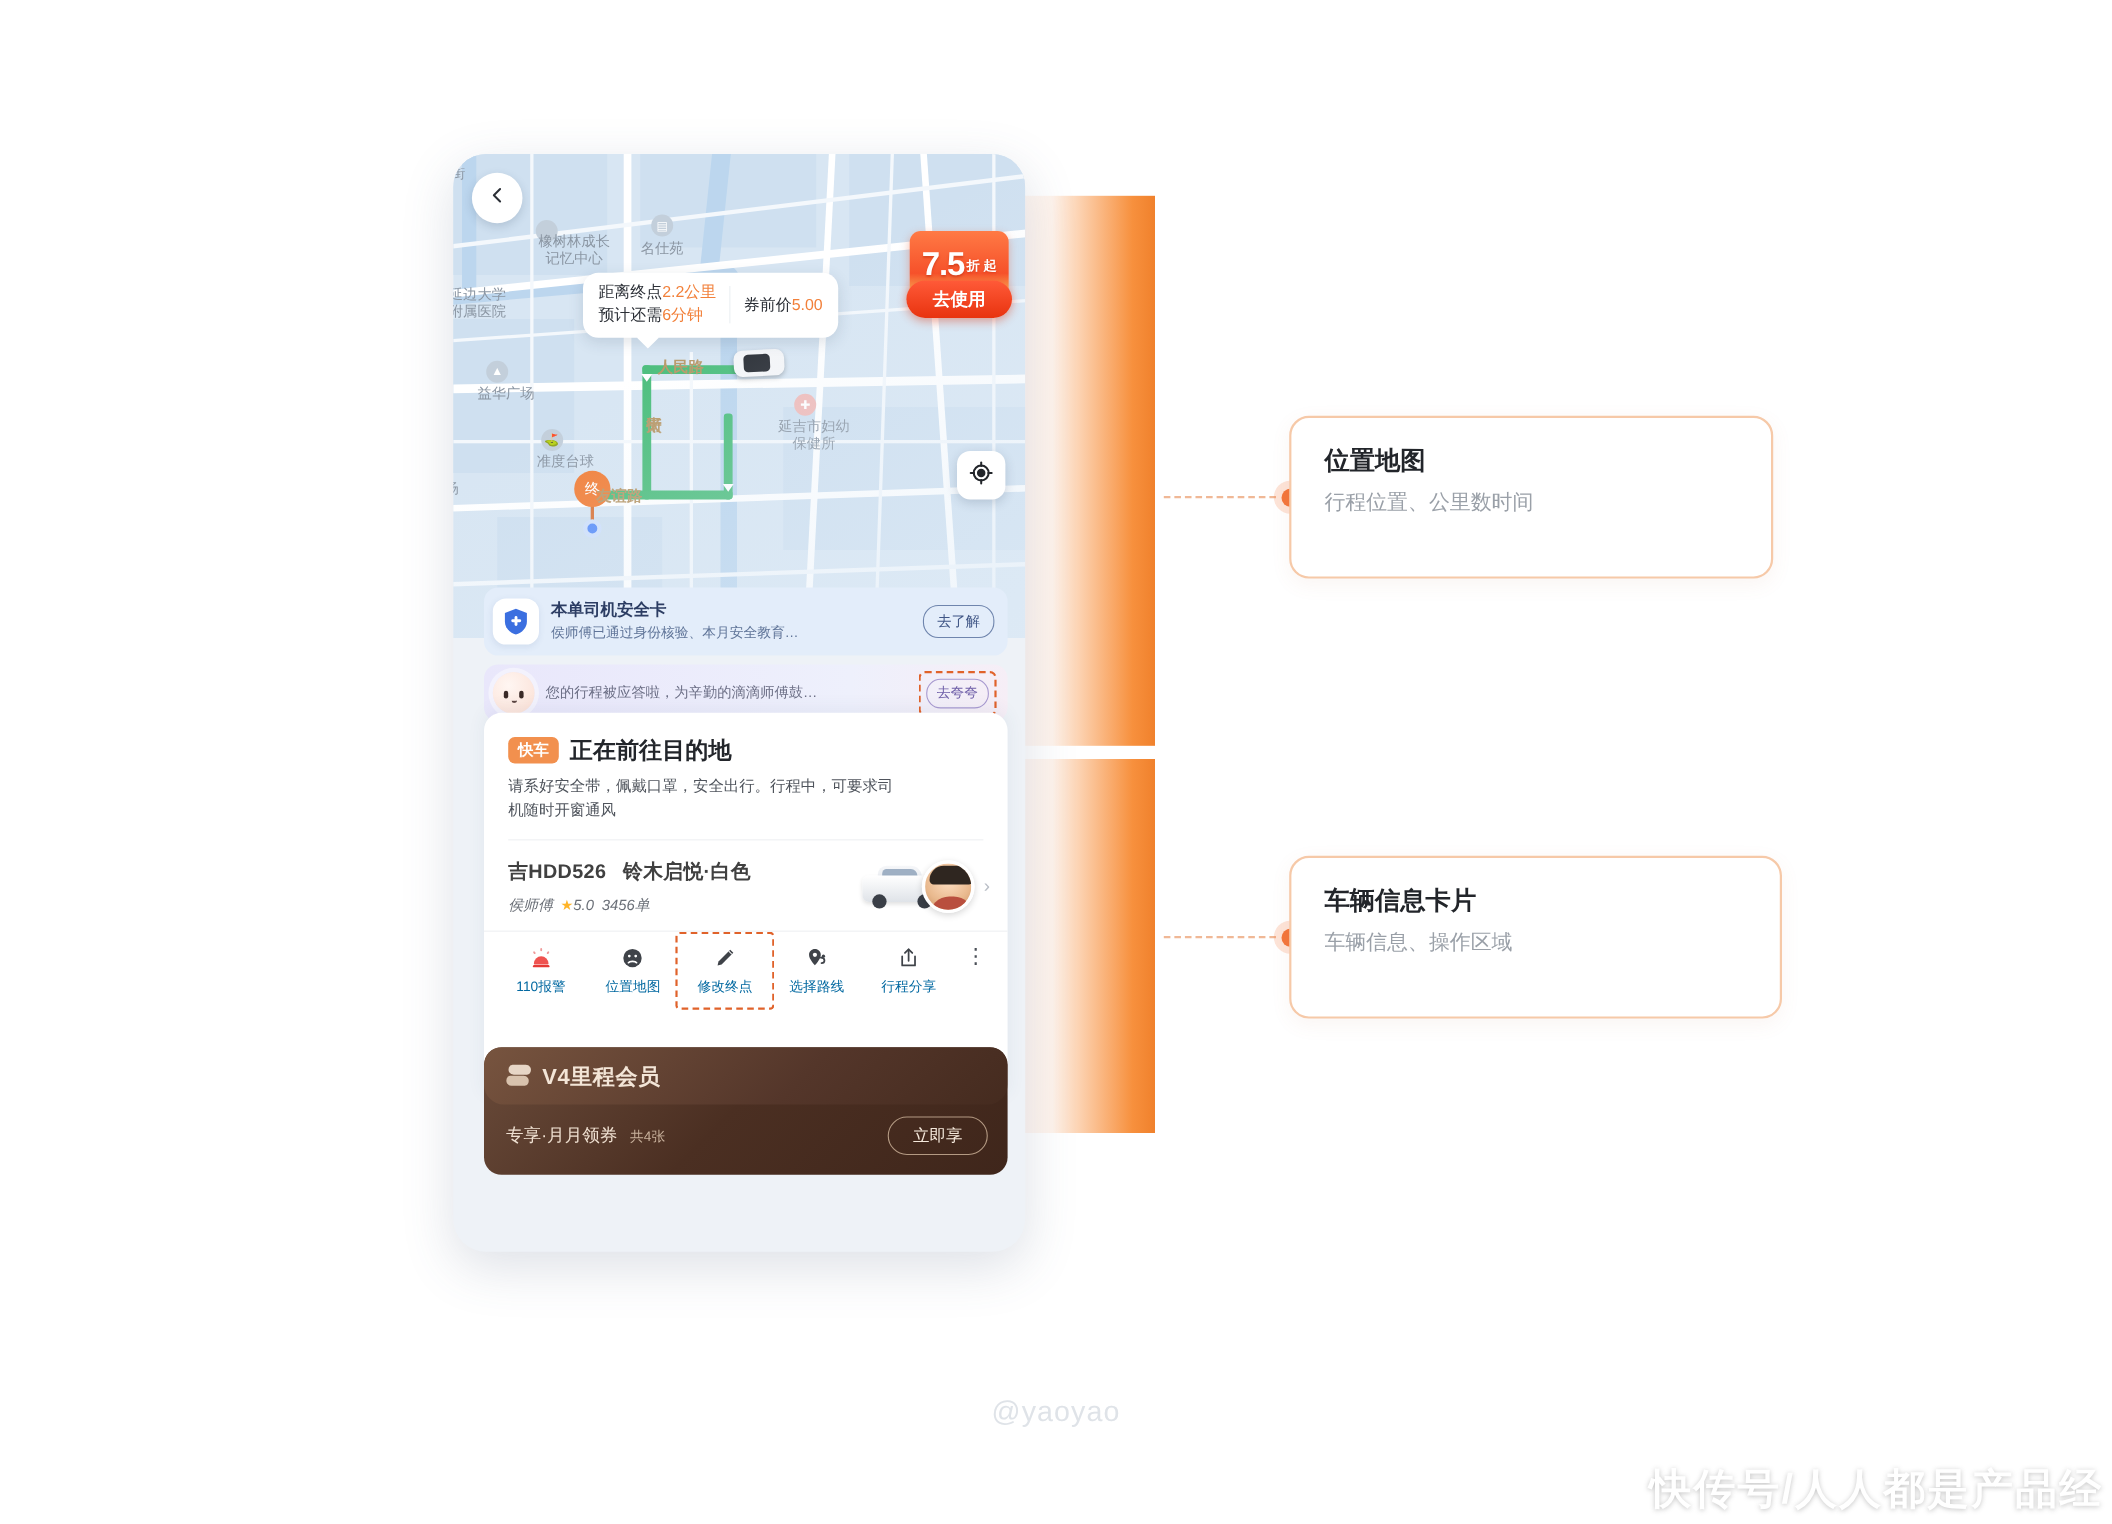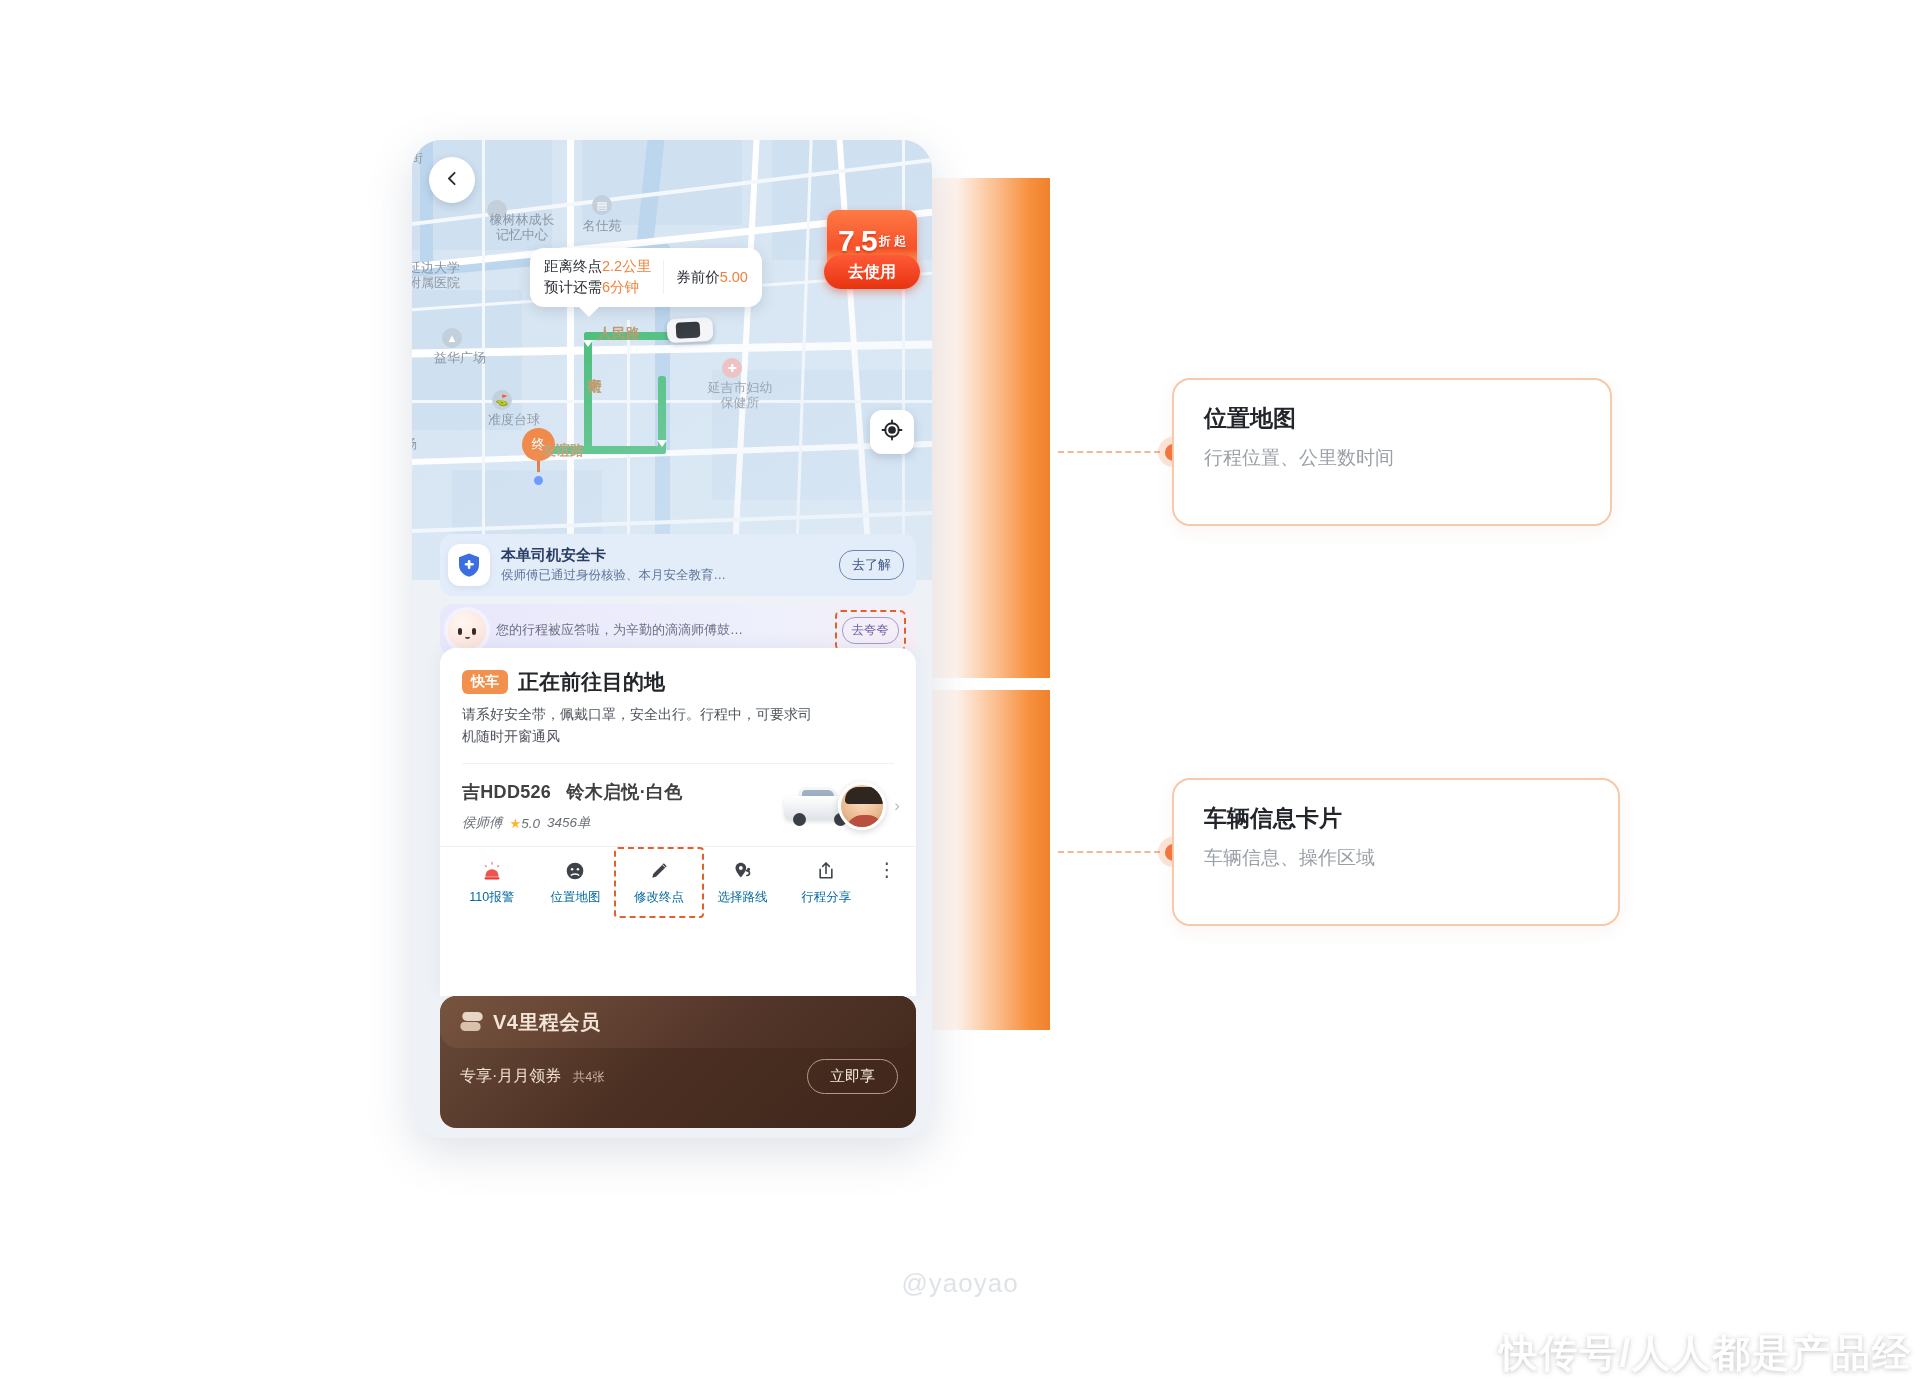--- a/index.html
+++ b/index.html
@@ -263,21 +263,21 @@
   .action .lbl { font-size: 12.5px; color: #0369a1; white-space: nowrap; }
   #action-more { flex: 0 0 38px; display:flex; align-items:flex-start; justify-content:center; padding-top:2px; }
   #action-more .dots { color:#4a4f57; font-size: 19px; letter-spacing:0; line-height:.8; }
   .action.highlight::after {
     content:""; position:absolute; left: -3px; top: -13px; right: -3px; bottom: -12px;
     border: 2px dashed #e0622a; border-radius: 4px; pointer-events: none;
   }
 
   
   #v4-banner {
-    position: absolute; left: 28px; top: 856px; width: 476px; height: 132px;
+    position: absolute; left: 28px; top: 812px; width: 476px; height: 116px;
     border-radius: 16px; overflow: hidden;
     background: linear-gradient(135deg, #6a4b3a 0%, #4b2f22 48%, #3f261b 100%);
   }
   #v4-top {
     height: 52px; display: flex; align-items: center; padding: 0 20px;
     background: linear-gradient(135deg, #77543f 0%, #54362a 60%, #452b1f 100%);
     border-radius: 16px 16px 18px 18px;
   }
   #v4-logo { width: 24px; height: 22px; flex:0 0 auto; position: relative; }
   #v4-logo .s1, #v4-logo .s2 {

